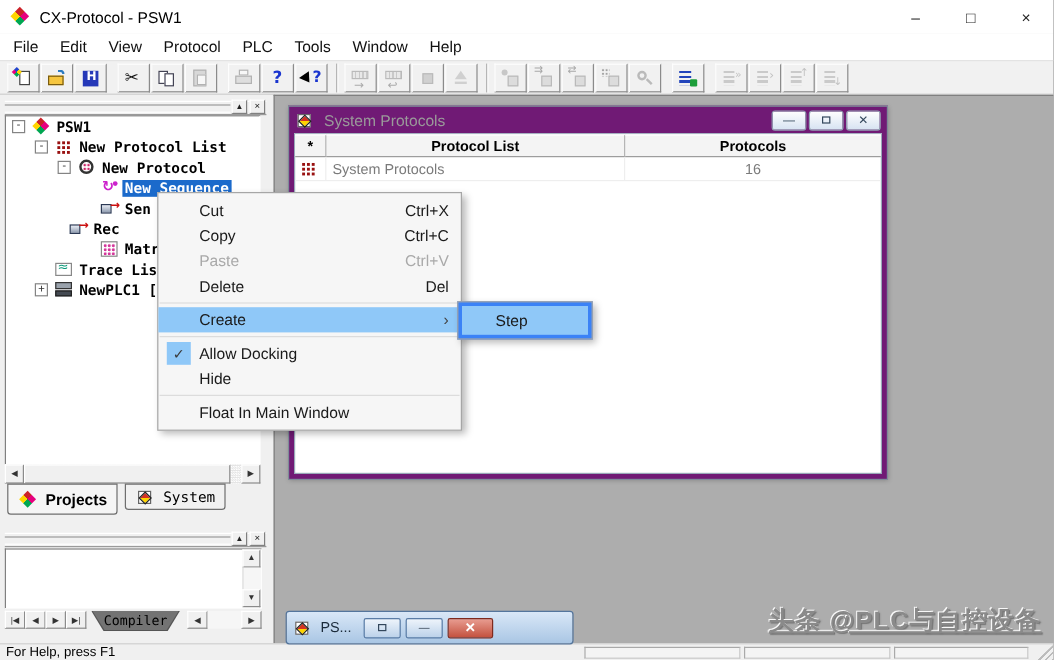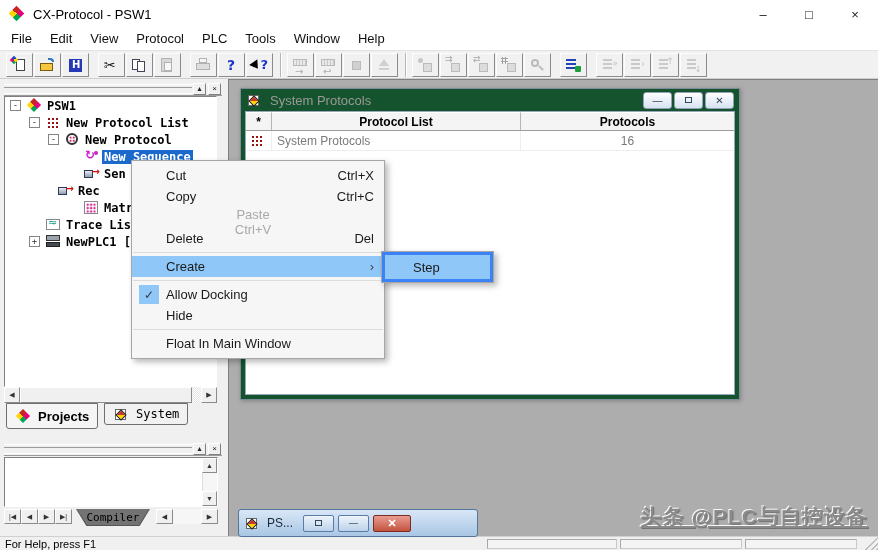--- a/index.html
+++ b/index.html
@@ -113,42 +113,42 @@
   #out-vscroll .mid{flex:1;background:#f6f6f6;border-left:1px solid #ddd;}
   #out-bottom{position:absolute;left:4px;top:509px;width:214px;height:18px;display:flex;align-items:flex-start;}
   .nav-btn{width:17px;height:15px;background:#f0f0f0;border:1px solid;border-color:#fff #8b8b8b #8b8b8b #fff;font-size:7px;display:flex;align-items:center;justify-content:center;color:#333;box-sizing:border-box;flex:none;}
   .ctab{position:relative;width:74px;height:17px;margin-left:4px;flex:none;}
   .ctab .outer{position:absolute;inset:0;background:#555;clip-path:polygon(0 0,100% 0,86% 100%,14% 100%);}
   .ctab .inner{position:absolute;left:1px;right:1px;top:0;bottom:1px;background:#737373;clip-path:polygon(0 0,100% 0,86% 100%,14% 100%);
      display:flex;align-items:center;justify-content:center;font:11px "DejaVu Sans Mono",monospace;color:#000;}
   #out-hscroll{margin-left:6px;width:62px;height:15px;position:relative;display:flex;align-items:center;}
   #out-hscroll .mid{flex:1;height:100%;background:#f6f6f6;}
   
-  #protocols-window{position:absolute;left:240px;top:88px;width:500px;height:312px;background:#14532d;border:1px solid #7e8b99;box-shadow:1px 1px 4px rgba(0,0,0,.25);z-index:5;box-sizing:border-box;}
+  #protocols-window{position:absolute;left:240px;top:88px;width:500px;height:312px;background:#701a75;border:1px solid #7e8b99;box-shadow:1px 1px 4px rgba(0,0,0,.25);z-index:5;box-sizing:border-box;}
   .cw-titlebar{height:22px;display:flex;align-items:center;padding:0 5px;gap:5px;}
   .cw-title{color:#9a9a9a;font-size:13px;flex:1;}
   .cw-btn{width:29px;height:17px;border:1px solid #94a3b4;border-radius:3px;background:linear-gradient(#fefefe,#d7e3f2);display:flex;align-items:center;justify-content:center;font-size:10px;color:#33475c;margin-left:2px;box-sizing:border-box;}
   .g-restore{position:relative;width:8px;height:7px;}
   .g-restore::before{content:"";position:absolute;left:0;top:0;width:7px;height:6px;border:1px solid #33475c;box-sizing:border-box;}
   .cw-body{position:absolute;left:4px;right:4px;top:22px;bottom:4px;background:#fff;border:1px solid #98a8b8;box-sizing:border-box;}
   .cw-header{display:flex;height:19px;background:#f4f4f4;}
   .cw-th{font-weight:bold;font-size:12px;color:#000;display:flex;align-items:center;justify-content:center;border-right:1px solid #b5b5b5;border-bottom:1px solid #9d9d9d;border-top:1px solid #fff;box-sizing:border-box;}
   .cw-th.c0{width:26px;flex:none;}
   .cw-th.c1{width:249px;flex:none;}
   .cw-th.c2{flex:1;border-right:none;}
   .cw-row{display:flex;height:19px;align-items:center;color:#7a7a7a;font-size:12px;border-bottom:1px solid #eee;}
   .cw-td{display:flex;align-items:center;box-sizing:border-box;height:100%;border-right:1px solid #eee;}
   .cw-td.c0{width:26px;flex:none;justify-content:center;}
   .cw-td.c1{width:249px;flex:none;padding-left:5px;}
   .cw-td.c2{flex:1;justify-content:center;border-right:none;}
   
   #context-menu{position:absolute;left:131px;top:160px;width:254px;background:#f6f6f6;border:1px solid #a6a6a6;box-shadow:3px 3px 6px rgba(0,0,0,.28);padding:4px 0;z-index:40;font-size:13px;color:#1a1a1a;box-sizing:border-box;}
   .mitem{height:21px;display:flex;align-items:center;padding-right:10px;}
   .mitem.highlighted{background:#8fc8f8;}
-  .mitem.disabled{color:#a9a9a9;flex-direction:column;}
+  .mitem.disabled{color:#a9a9a9;}
   .mgutter{width:34px;display:flex;align-items:center;justify-content:center;flex:none;}
   .mcheck{width:20px;height:19px;background:#8fc8f8;display:flex;align-items:center;justify-content:center;font-size:12px;color:#3a3a3a;}
   .mlabel{flex:1;}
   .marrow{margin-left:8px;color:#444;}
   .msep{height:1px;background:#dcdcdc;margin:3px 1px;}
   #context-submenu{position:absolute;left:381px;top:251px;width:113px;background:#3b82f6;border:1px solid #a6a6a6;box-shadow:3px 3px 6px rgba(0,0,0,.28);padding:3px;z-index:41;box-sizing:border-box;}
   .smitem{height:24px;display:flex;align-items:center;padding-left:28px;font-size:13px;color:#1a1a1a;}
   .smitem.highlighted{background:#8fc8f8;}
   
   #minimized-window{position:absolute;left:238px;top:509px;width:240px;height:28px;background:linear-gradient(#d9e7f7,#a9c6e4);border:1px solid #54759c;border-radius:3px;display:flex;align-items:center;padding:0 5px;gap:4px;z-index:12;box-sizing:border-box;}

